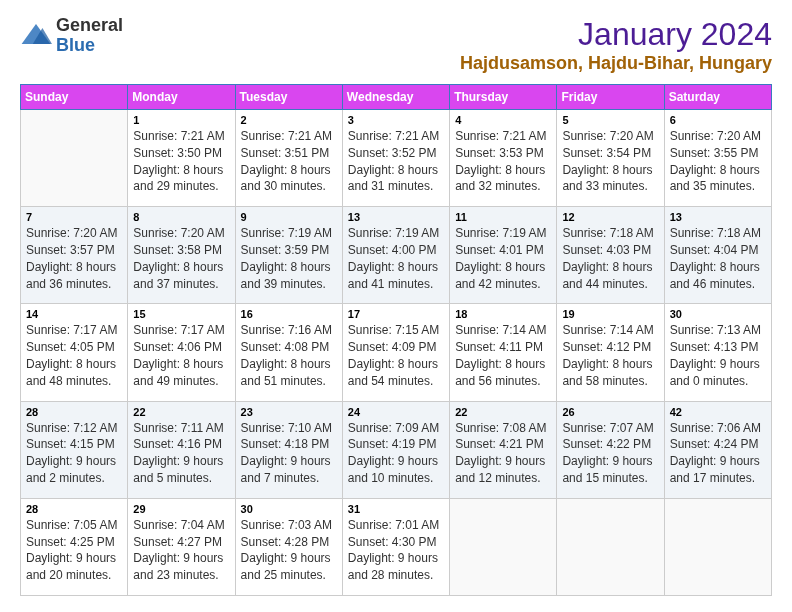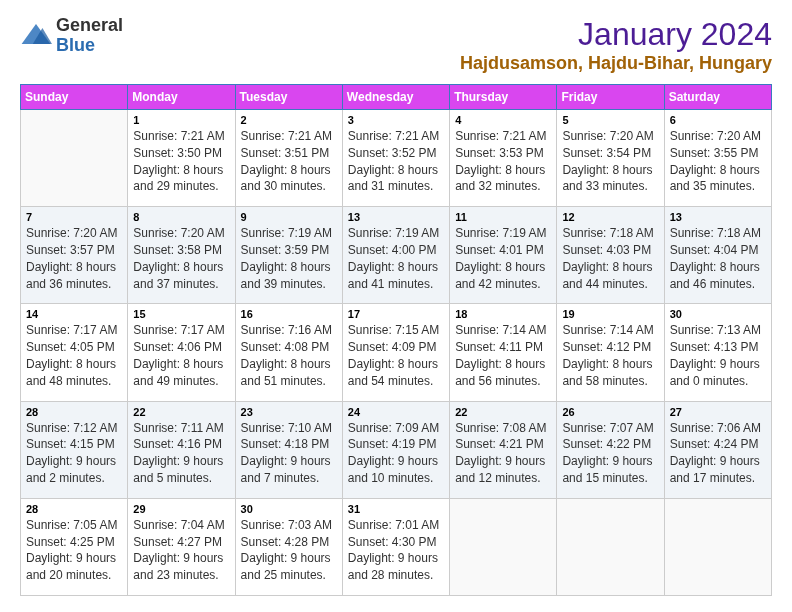--- a/index.html
+++ b/index.html
@@ -293,21 +293,21 @@
           Sunrise: 7:08 AM<br>Sunset: 4:21 PM<br>Daylight: 9 hours and 12 minutes.
         </div>
       </td>
           <td>
         <span class="day-number">26</span>
         <div class="day-info">
           Sunrise: 7:07 AM<br>Sunset: 4:22 PM<br>Daylight: 9 hours and 15 minutes.
         </div>
       </td>
           <td>
-        <span class="day-number">27</span>
+        <span class="day-number">42</span>
         <div class="day-info">
           Sunrise: 7:06 AM<br>Sunset: 4:24 PM<br>Daylight: 9 hours and 17 minutes.
         </div>
       </td>
         </tr>
         <tr class="last-row">
           <td>
         <span class="day-number">28</span>
         <div class="day-info">
           Sunrise: 7:05 AM<br>Sunset: 4:25 PM<br>Daylight: 9 hours and 20 minutes.

